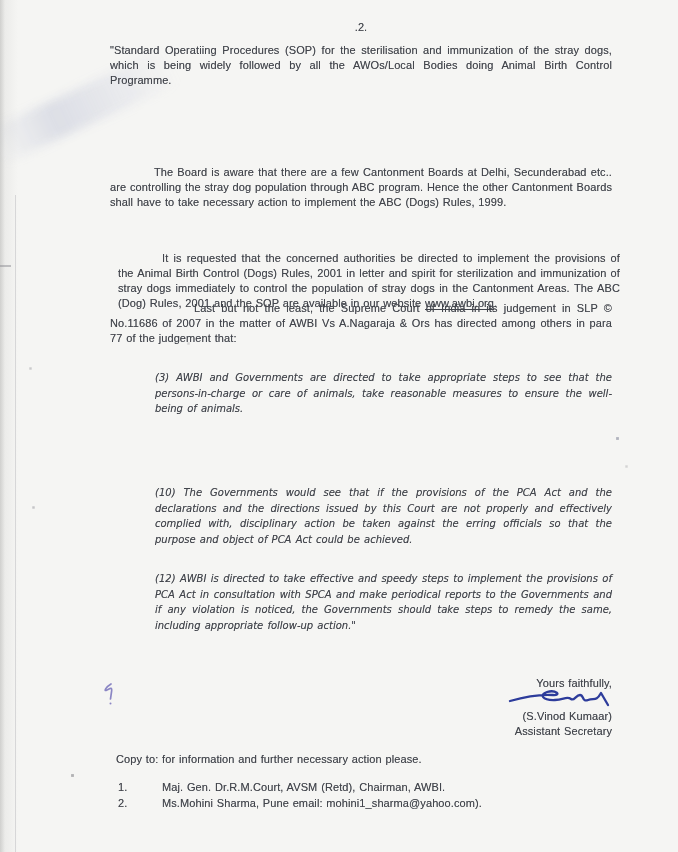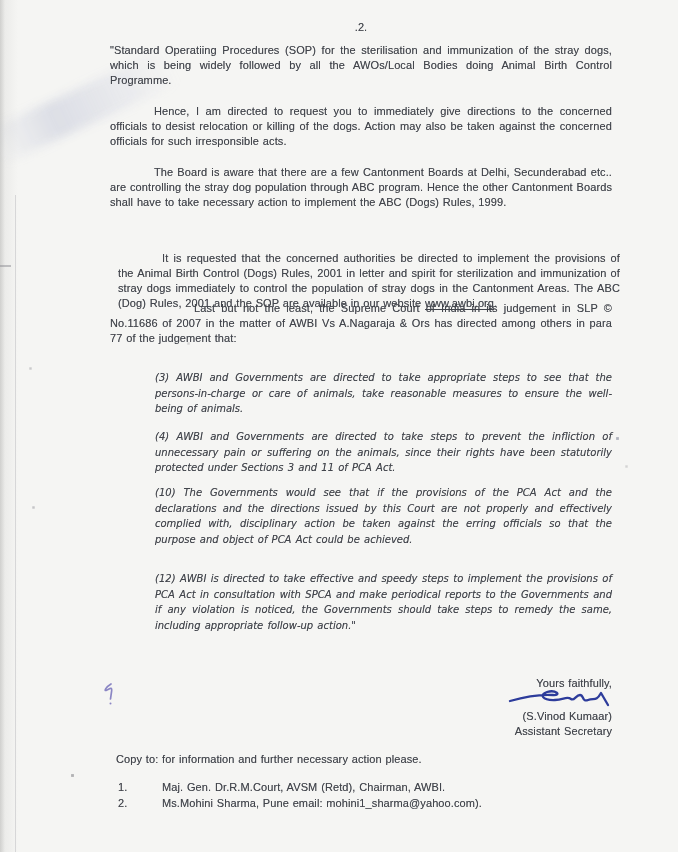--- a/index.html
+++ b/index.html
@@ -99,27 +99,25 @@
   <div class="edge-shade-wide"></div>
   <div class="edge-shade-narrow"></div>
   <div class="smudge"></div>
   <div class="fold-line"></div>
   <div class="edge-dash"></div>
   <div class="specks"></div>
 
   <div class="block pageno">.2.</div>
 
   <div class="block p1">"Standard Operatiing Procedures (SOP) for the sterilisation and immunization of the stray dogs, which is being widely followed by all the AWOs/Local Bodies doing Animal Birth Control Programme.</div>
-  <div class="block p2 indent1">Hence, I am directed to request you to immediately give directions to the concerned officials to desist relocation or killing of the dogs. Action may also be taken against the concerned officials for such irresponsible acts.</div>
   <div class="block p3 indent1">The Board is aware that there are a few Cantonment Boards at Delhi, Secunderabad etc.. are controlling the stray dog population through ABC program. Hence the other Cantonment Boards shall have to take necessary action to implement the ABC (Dogs) Rules, 1999.</div>
   <div class="block p4 indent1"><span>It is requested that the concerned authorities be directed to implement the provisions of the Animal Birth Control (Dogs) Rules, 2001 in letter and spirit for sterilization and immunization of stray dogs immediately to control the population of stray dogs in the Cantonment Areas. The ABC (Dog) Rules, 2001 and the SOP are available in our website </span><span class="weblink">www.awbi.org</span><span>.</span></div>
   <div class="block p5 indent2">Last but not the least, the Supreme Court of India in its judgement in SLP © No.11686 of 2007 in the matter of AWBI Vs A.Nagaraja &amp; Ors has directed among others in para 77 of the judgement that:</div>
 
   <div class="block quote q1">(3) AWBI and Governments are directed to take appropriate steps to see that the persons-in-charge or care of animals, take reasonable measures to ensure the well-being of animals.</div>
-  <div class="block quote q2">(4) AWBI and Governments are directed to take steps to prevent the infliction of unnecessary pain or suffering on the animals, since their rights have been statutorily protected under Sections 3 and 11 of PCA Act.</div>
   <div class="block quote q3">(10) The Governments would see that if the provisions of the PCA Act and the declarations and the directions issued by this Court are not properly and effectively complied with, disciplinary action be taken against the erring officials so that the purpose and object of PCA Act could be achieved.</div>
   <div class="block quote q4">(12) AWBI is directed to take effective and speedy steps to implement the provisions of PCA Act in consultation with SPCA and make periodical reports to the Governments and if any violation is noticed, the Governments should take steps to remedy the same, including appropriate follow-up action."</div>
 
 
   <svg class="pen-mark" width="18" height="30" viewBox="0 0 18 30">
     <path d="M11 4 C 6 7, 3 12, 7 10 C 10 8.5, 12.5 6.5, 11.5 12 L 10.5 19" fill="none" stroke="var(--color-pen-mark,#8b86c4)" stroke-width="1.7" stroke-linecap="round"></path>
     <circle cx="10.5" cy="23.5" r="1" fill="var(--color-pen-mark,#8b86c4)"></circle>
   </svg>
 
   <div class="block signoff">

